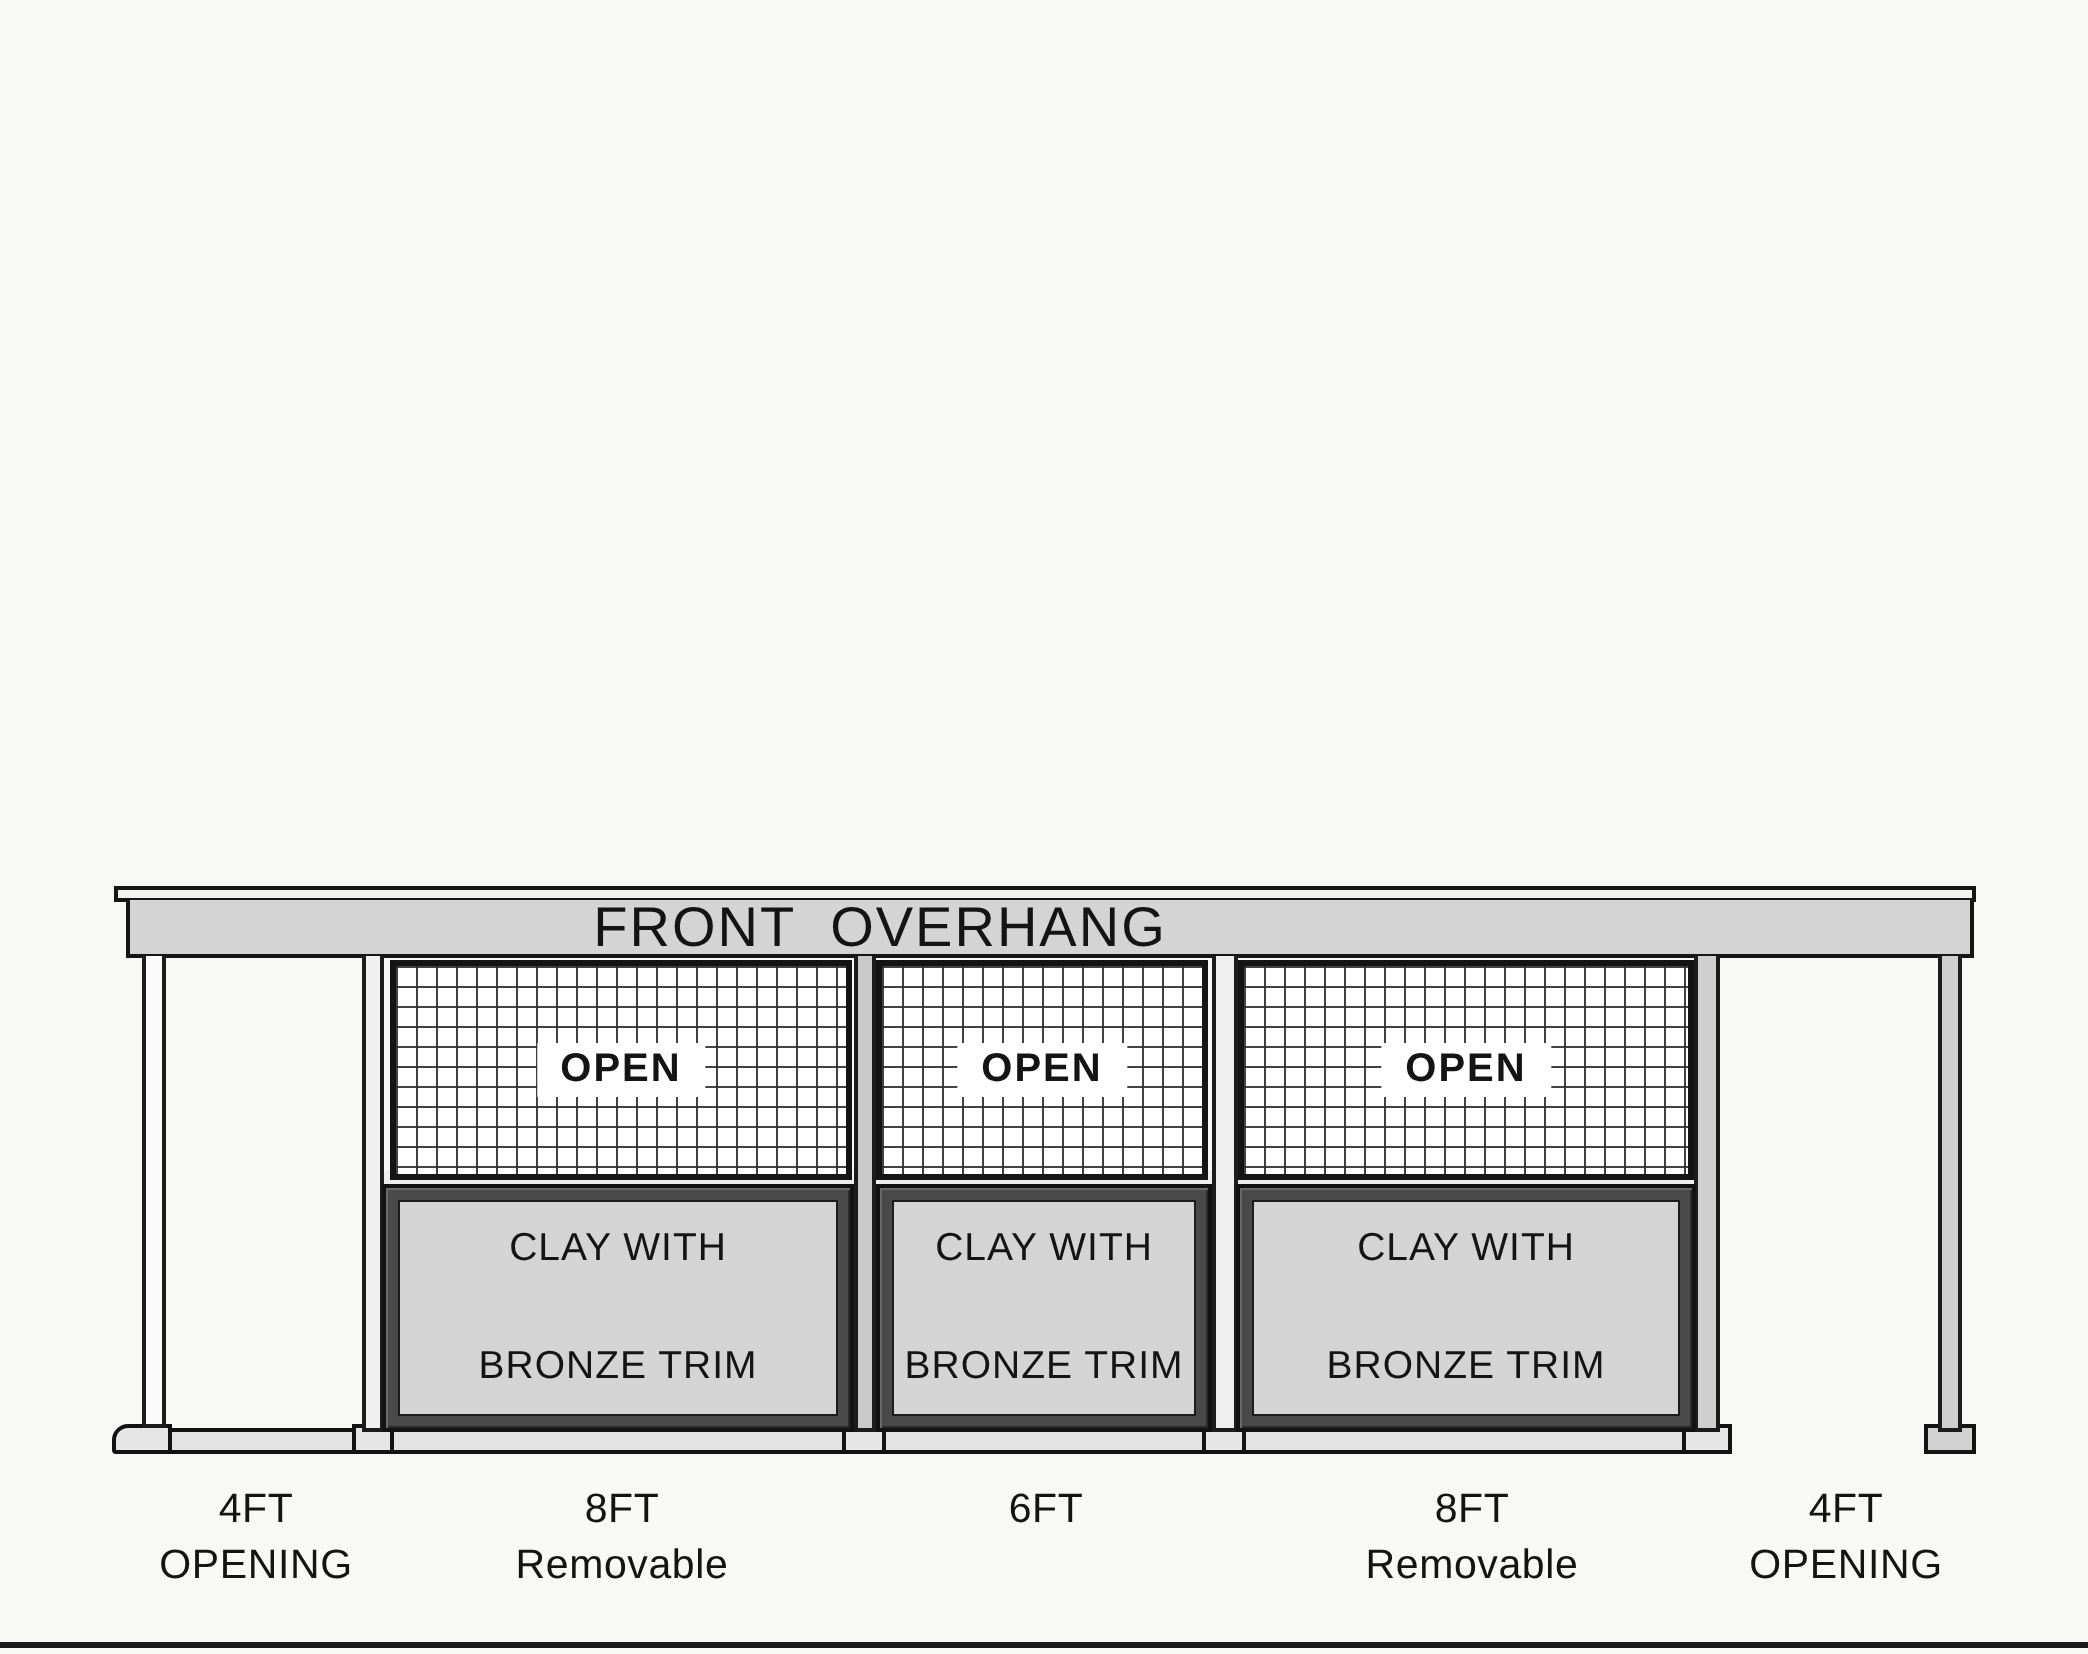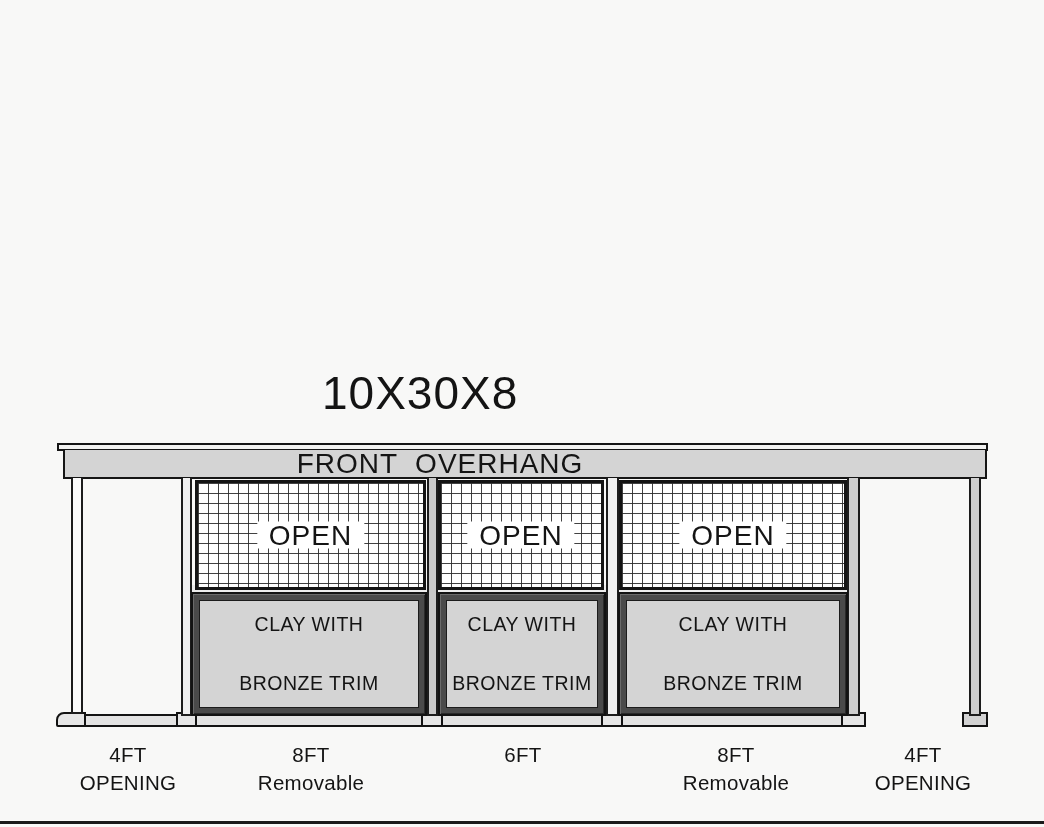--- a/index.html
+++ b/index.html
@@ -49,21 +49,21 @@
     background-image:
       repeating-linear-gradient(to right , rgba(45,45,45,.9) 0 1px, transparent 1px 10px),
       repeating-linear-gradient(to bottom, rgba(45,45,45,.9) 0 1px, transparent 1px 10px);
   }
   .mesh-1{left:195px;width:231px;}
   .mesh-2{left:438px;width:166px;}
   .mesh-3{left:619px;width:228px;}
   .open-label{
     position:absolute;left:50%;top:50%;transform:translate(-50%,-50%);
     background:#ffffff;padding:0 12px;height:27px;line-height:27px;
-    font-size:28px;letter-spacing:1px;font-weight:400;white-space:nowrap;
+    font-size:20px;letter-spacing:1px;font-weight:700;white-space:nowrap;
   }
 
   .clay{
     top:592px;height:124px;background:#4a4a4a;border:2px solid #131313;
     box-shadow:inset 1px 1px 0 #6a6a6a, inset -1px -1px 0 #2a2a2a;
   }
   .clay-1{left:191px;width:236px;}
   .clay-2{left:438px;width:168px;}
   .clay-3{left:618px;width:230px;}
   .clay-inner{
@@ -96,21 +96,20 @@
   .dim-4{left:641px;}
   .dim-5{left:828px;}
 
   .bottom-line{left:0;top:821px;width:1044px;height:3px;background:#1a1a1a;}
 </style>
 </head>
 <body>
 
 <div class="canvas">
 
-  <div class="abs title">10X30X8</div>
 
   <div class="abs overhang-lip"></div>
   <div class="abs overhang-band"></div>
   <div class="abs overhang-label">FRONT  OVERHANG</div>
 
   <div class="abs base-sill"></div>
   <div class="abs foot foot-left"></div>
   <div class="abs foot foot-f1"></div>
   <div class="abs foot foot-f2"></div>
   <div class="abs foot foot-f3"></div>

